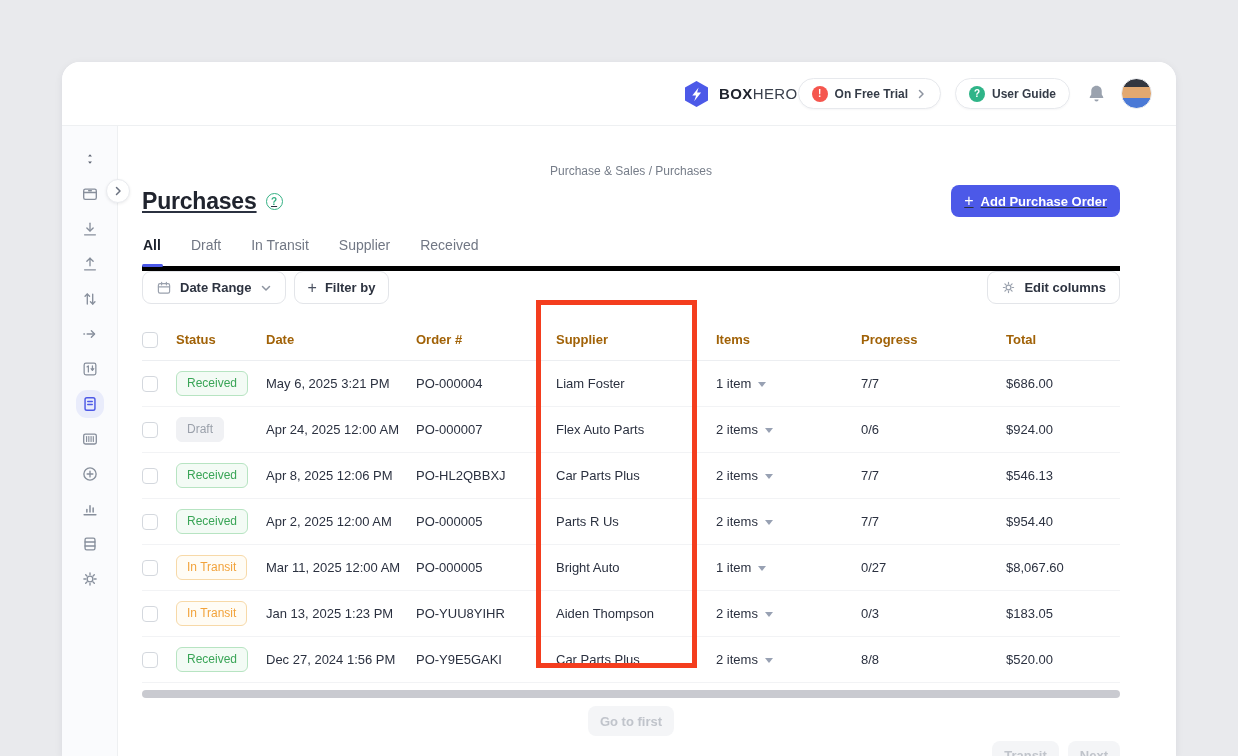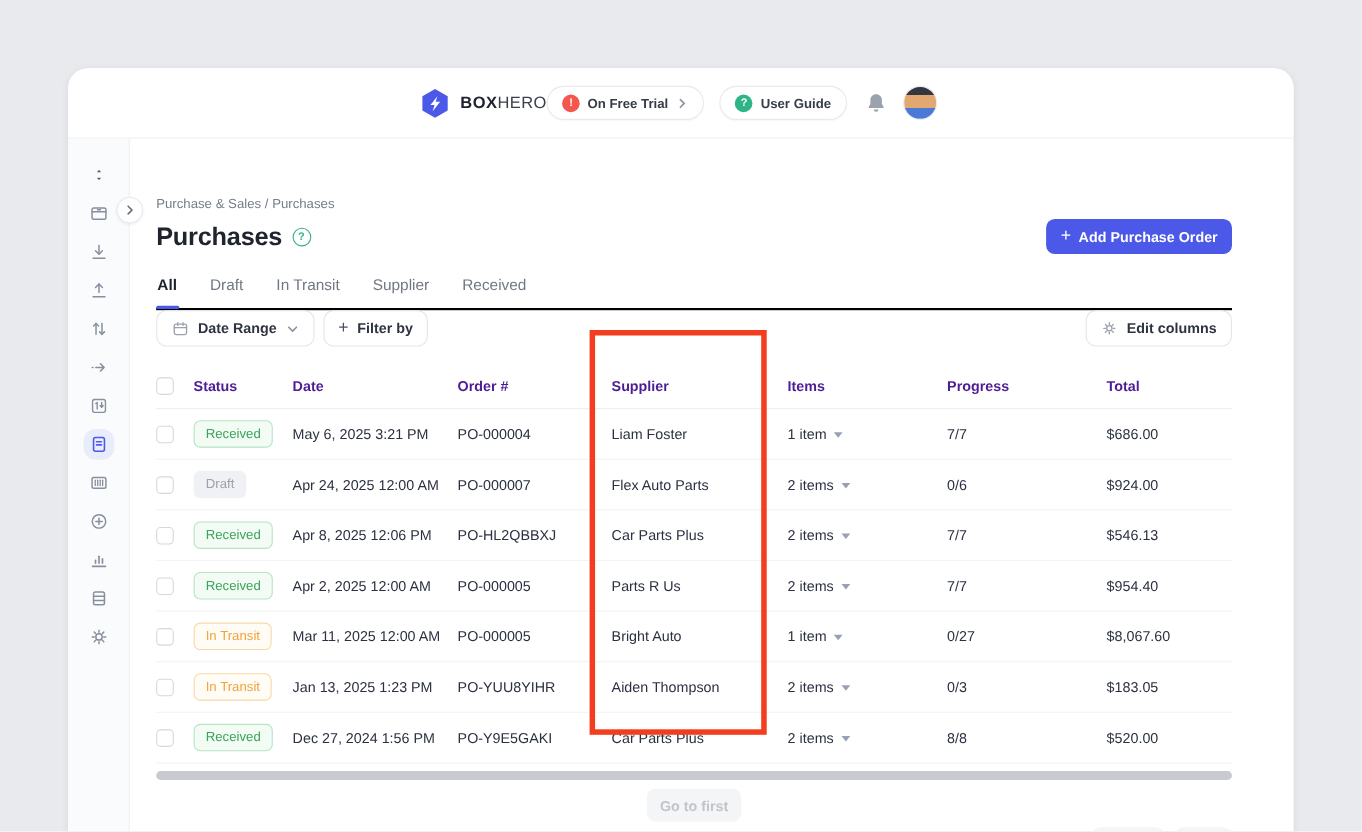--- a/index.html
+++ b/index.html
@@ -15,21 +15,21 @@
   
   .app-card {
     position:absolute; left:62px; top:62px; width:1114px; height:694px;
     background:#fff; border-radius:18px 18px 0 0;
     box-shadow:0 2px 8px rgba(30,35,50,.07);
     overflow:hidden;
   }
 
   
   .topbar {
-    height:64px; display:flex; align-items:center; justify-content:center;
+    height:64px; display:flex; align-items:center; justify-content:flex-end;
     padding:0 24px 0 20px; border-bottom:1px solid #eef0f2; background:#fff;
   }
   .logo { display:flex; align-items:center; gap:9px; cursor:pointer; }
   .logo-text { font-size:15px; letter-spacing:.4px; color:#20242e; }
   .logo-text b { font-weight:800; }
   .logo-text .lite { font-weight:400; color:#3a404c; }
   .topbar-right { display:flex; align-items:center; gap:14px; }
   .pill {
     display:flex; align-items:center; gap:7px; height:31px; padding:0 13px;
     background:#fff; border:1px solid #e7e9ed; border-radius:16px;
@@ -65,38 +65,38 @@
   .sidebar-expand {
     position:absolute; left:44px; top:53px; width:24px; height:24px; z-index:6;
     background:#fff; border:1px solid #e9ebef; border-radius:50%;
     display:flex; align-items:center; justify-content:center; cursor:pointer;
     box-shadow:0 1px 3px rgba(20,25,40,.08); padding:0;
   }
 
   .main { flex:1; padding:0 66px 0 24px; position:relative; }
 
   
-  .breadcrumb { margin-top:52px; font-size:12px; color:#767d89; cursor:pointer; }
-  .title-row { margin-top:7px; display:flex; align-items:center; justify-content:space-between; }
+  .breadcrumb { margin-top:38px; font-size:12px; color:#767d89; cursor:pointer;text-align:center; }
+  .title-row { margin-top:7px; display:flex; align-items:center; justify-content:space-between;text-decoration:underline; }
   .title-left { display:flex; align-items:center; gap:9px; }
   .page-title { font-size:23px; font-weight:700; color:#20242e; letter-spacing:-.2px; }
   .help-circle {
     width:17px; height:17px; border:1.5px solid #35b184; border-radius:50%;
     color:#35b184; font-size:10px; font-weight:700;
     display:flex; align-items:center; justify-content:center; cursor:pointer;
   }
   .primary-btn {
     display:flex; align-items:center; gap:7px; height:32px; padding:0 13px;
     background:#4c59e8; color:#fff; border:none; border-radius:8px;
     font-size:13px; font-weight:600; cursor:pointer; font-family:inherit;
   }
   .primary-btn .plus { font-size:16px; font-weight:400; line-height:1; margin-top:-1px; }
 
   
-  .tabs { display:flex; gap:28px; margin-top:14px; border-bottom:2px solid #000000; }
+  .tabs { display:flex; gap:28px; margin-top:14px; border-bottom:5px solid #000000; }
   .tab {
     font-size:14px; color:#717784; padding:6px 1px 13px; cursor:pointer;
     position:relative; background:none; border:none; font-family:inherit;
   }
   .tab.active { color:#1c212c; font-weight:700; }
   .tab.active::after {
     content:''; position:absolute; left:0; bottom:-1px; width:21px; height:3px;
     background:#4c59e8; border-radius:2px;
   }
 
@@ -110,21 +110,21 @@
   .ghost-btn + .ghost-btn { margin-left:8px; }
   .ghost-btn .thin-plus { font-size:16px; font-weight:400; color:#4a5160; line-height:1; }
   .spacer { flex:1; }
 
   
   .table { margin-top:15px; }
   .thead, .trow {
     display:grid; align-items:center;
     grid-template-columns:34px 90px 150px 140px 160px 145px 145px 1fr;
   }
-  .thead { height:42px; border-bottom:1px solid #eceef1; font-size:13px; font-weight:700; color:#4c1d95; }
+  .thead { height:42px; border-bottom:1px solid #eceef1; font-size:13px; font-weight:700; color:#a16207; }
   .trow { height:46px; border-bottom:1px solid #f2f3f5; font-size:13px; color:#2b3140; cursor:pointer; }
   .cb {
     width:16px; height:16px; border:1.5px solid #d4d8de; border-radius:4px;
     background:#fff; cursor:pointer; display:inline-block;
   }
   .badge {
     display:inline-block; padding:4px 10px; border-radius:6px;
     font-size:12px; font-weight:400; border:1px solid transparent; line-height:1.2;
   }
   .badge[data-status="received"]  { color:#3aa557; border-color:#b7e4c2; background:#f3fbf5; }

